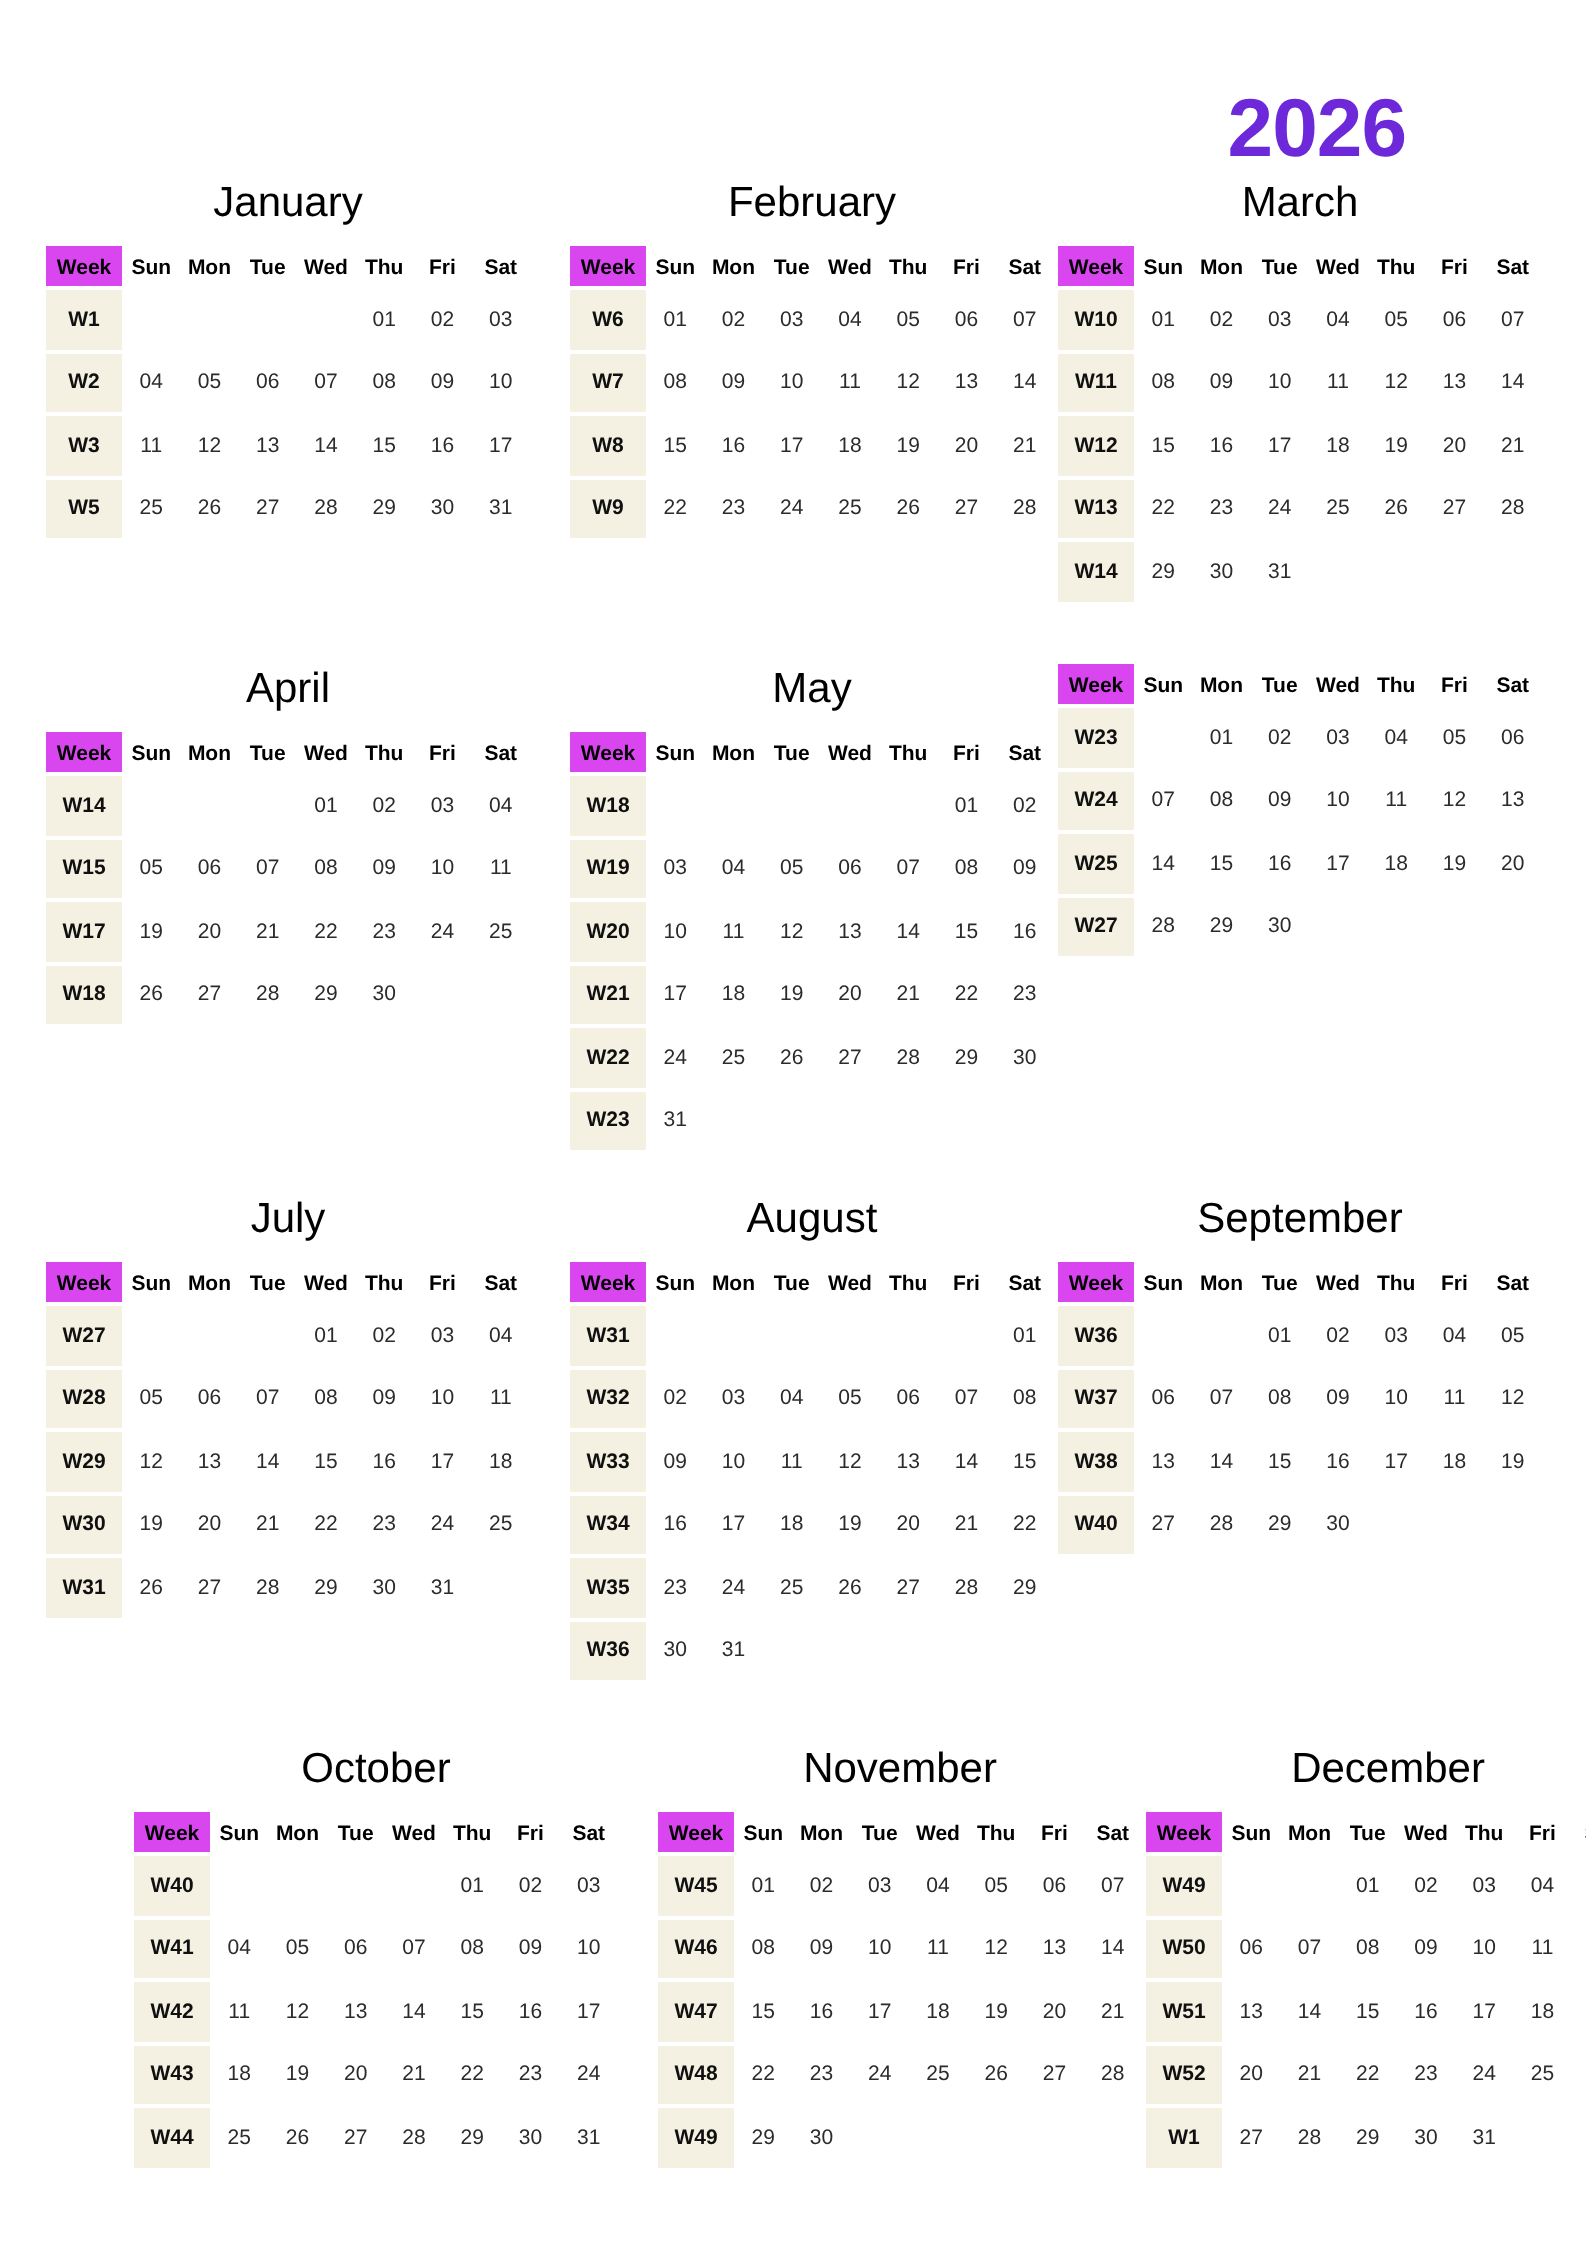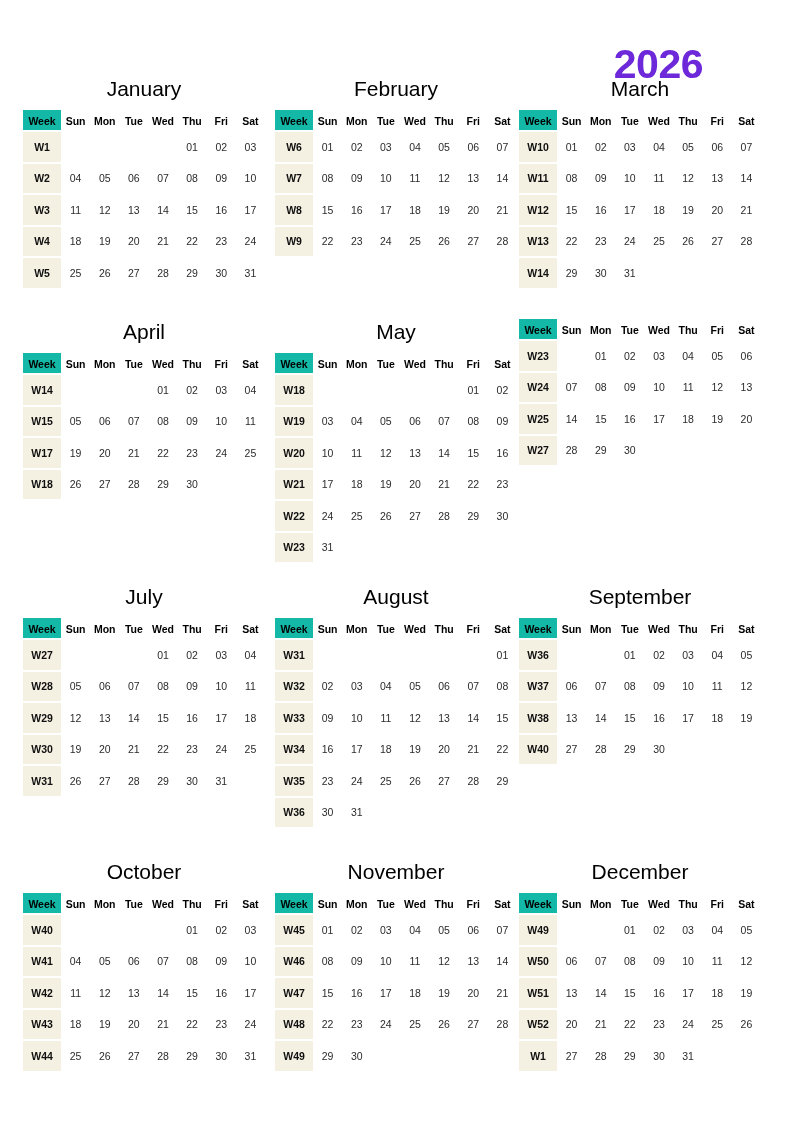--- a/index.html
+++ b/index.html
@@ -33,42 +33,42 @@
     font-weight: bold;
     letter-spacing: -0.5px;
     line-height: 1;
     color: #6d28d9;
     text-align: right;
   }
 
   
   .quarters {
     position: absolute;
-    top: 76px;
+    top: 89px;
     left: 0;
     width: 793px;
   }
 
   .quarter-row {
     display: flex;
     width: 793px;
     align-items: flex-start;
   }
   .quarter-row.q1 { height: 243px; }
   .quarter-row.q2 { height: 265px; }
   .quarter-row.q3 { height: 275px; }
-  .quarter-row.q4 { height: 240px; }
+  .quarter-row.q4 { height: 240px; padding-left: 44px; }
 
   .month-block {
     width: 242px;
     margin-left: 22px;
     position: relative;
   }
   .month-block.col0 { margin-left: 23px; }
-  .month-block.col1 { margin-left: 10px; }
+  .month-block.col1 { margin-left: 20px; }
   .month-block.col2 { margin-left: 2px; }
 
   .month-name {
     text-align: center;
     font-size: 21px;
     font-weight: normal;
     line-height: 26px;
     color: #000000;
     margin-bottom: 8px;
     white-space: nowrap;
@@ -100,21 +100,21 @@
     vertical-align: bottom;
     padding-bottom: 3px;
   }
 
   
   th.week-head, td.week-cell {
     width: 38px;
     background: #f4f0e2;
   }
   th.week-head {
-    background: #14b8a6;
+    background: #d946ef;
     font-weight: bold;
     height: 26px;
     padding-top: 8px;
     vertical-align: bottom;
   }
   td.week-cell {
     font-weight: bold;
     font-size: 10.5px;
     color: #101010;
   }
@@ -178,30 +178,20 @@
               </tr>
               <tr>
                 <td class="week-cell">W3</td>
                 <td class="day-cell">11</td>
                 <td class="day-cell">12</td>
                 <td class="day-cell">13</td>
                 <td class="day-cell">14</td>
                 <td class="day-cell">15</td>
                 <td class="day-cell">16</td>
                 <td class="day-cell">17</td>
-              </tr>
-              <tr>
-                <td class="week-cell">W4</td>
-                <td class="day-cell">18</td>
-                <td class="day-cell">19</td>
-                <td class="day-cell">20</td>
-                <td class="day-cell">21</td>
-                <td class="day-cell">22</td>
-                <td class="day-cell">23</td>
-                <td class="day-cell">24</td>
               </tr>
               <tr>
                 <td class="week-cell">W5</td>
                 <td class="day-cell">25</td>
                 <td class="day-cell">26</td>
                 <td class="day-cell">27</td>
                 <td class="day-cell">28</td>
                 <td class="day-cell">29</td>
                 <td class="day-cell">30</td>
                 <td class="day-cell">31</td>

